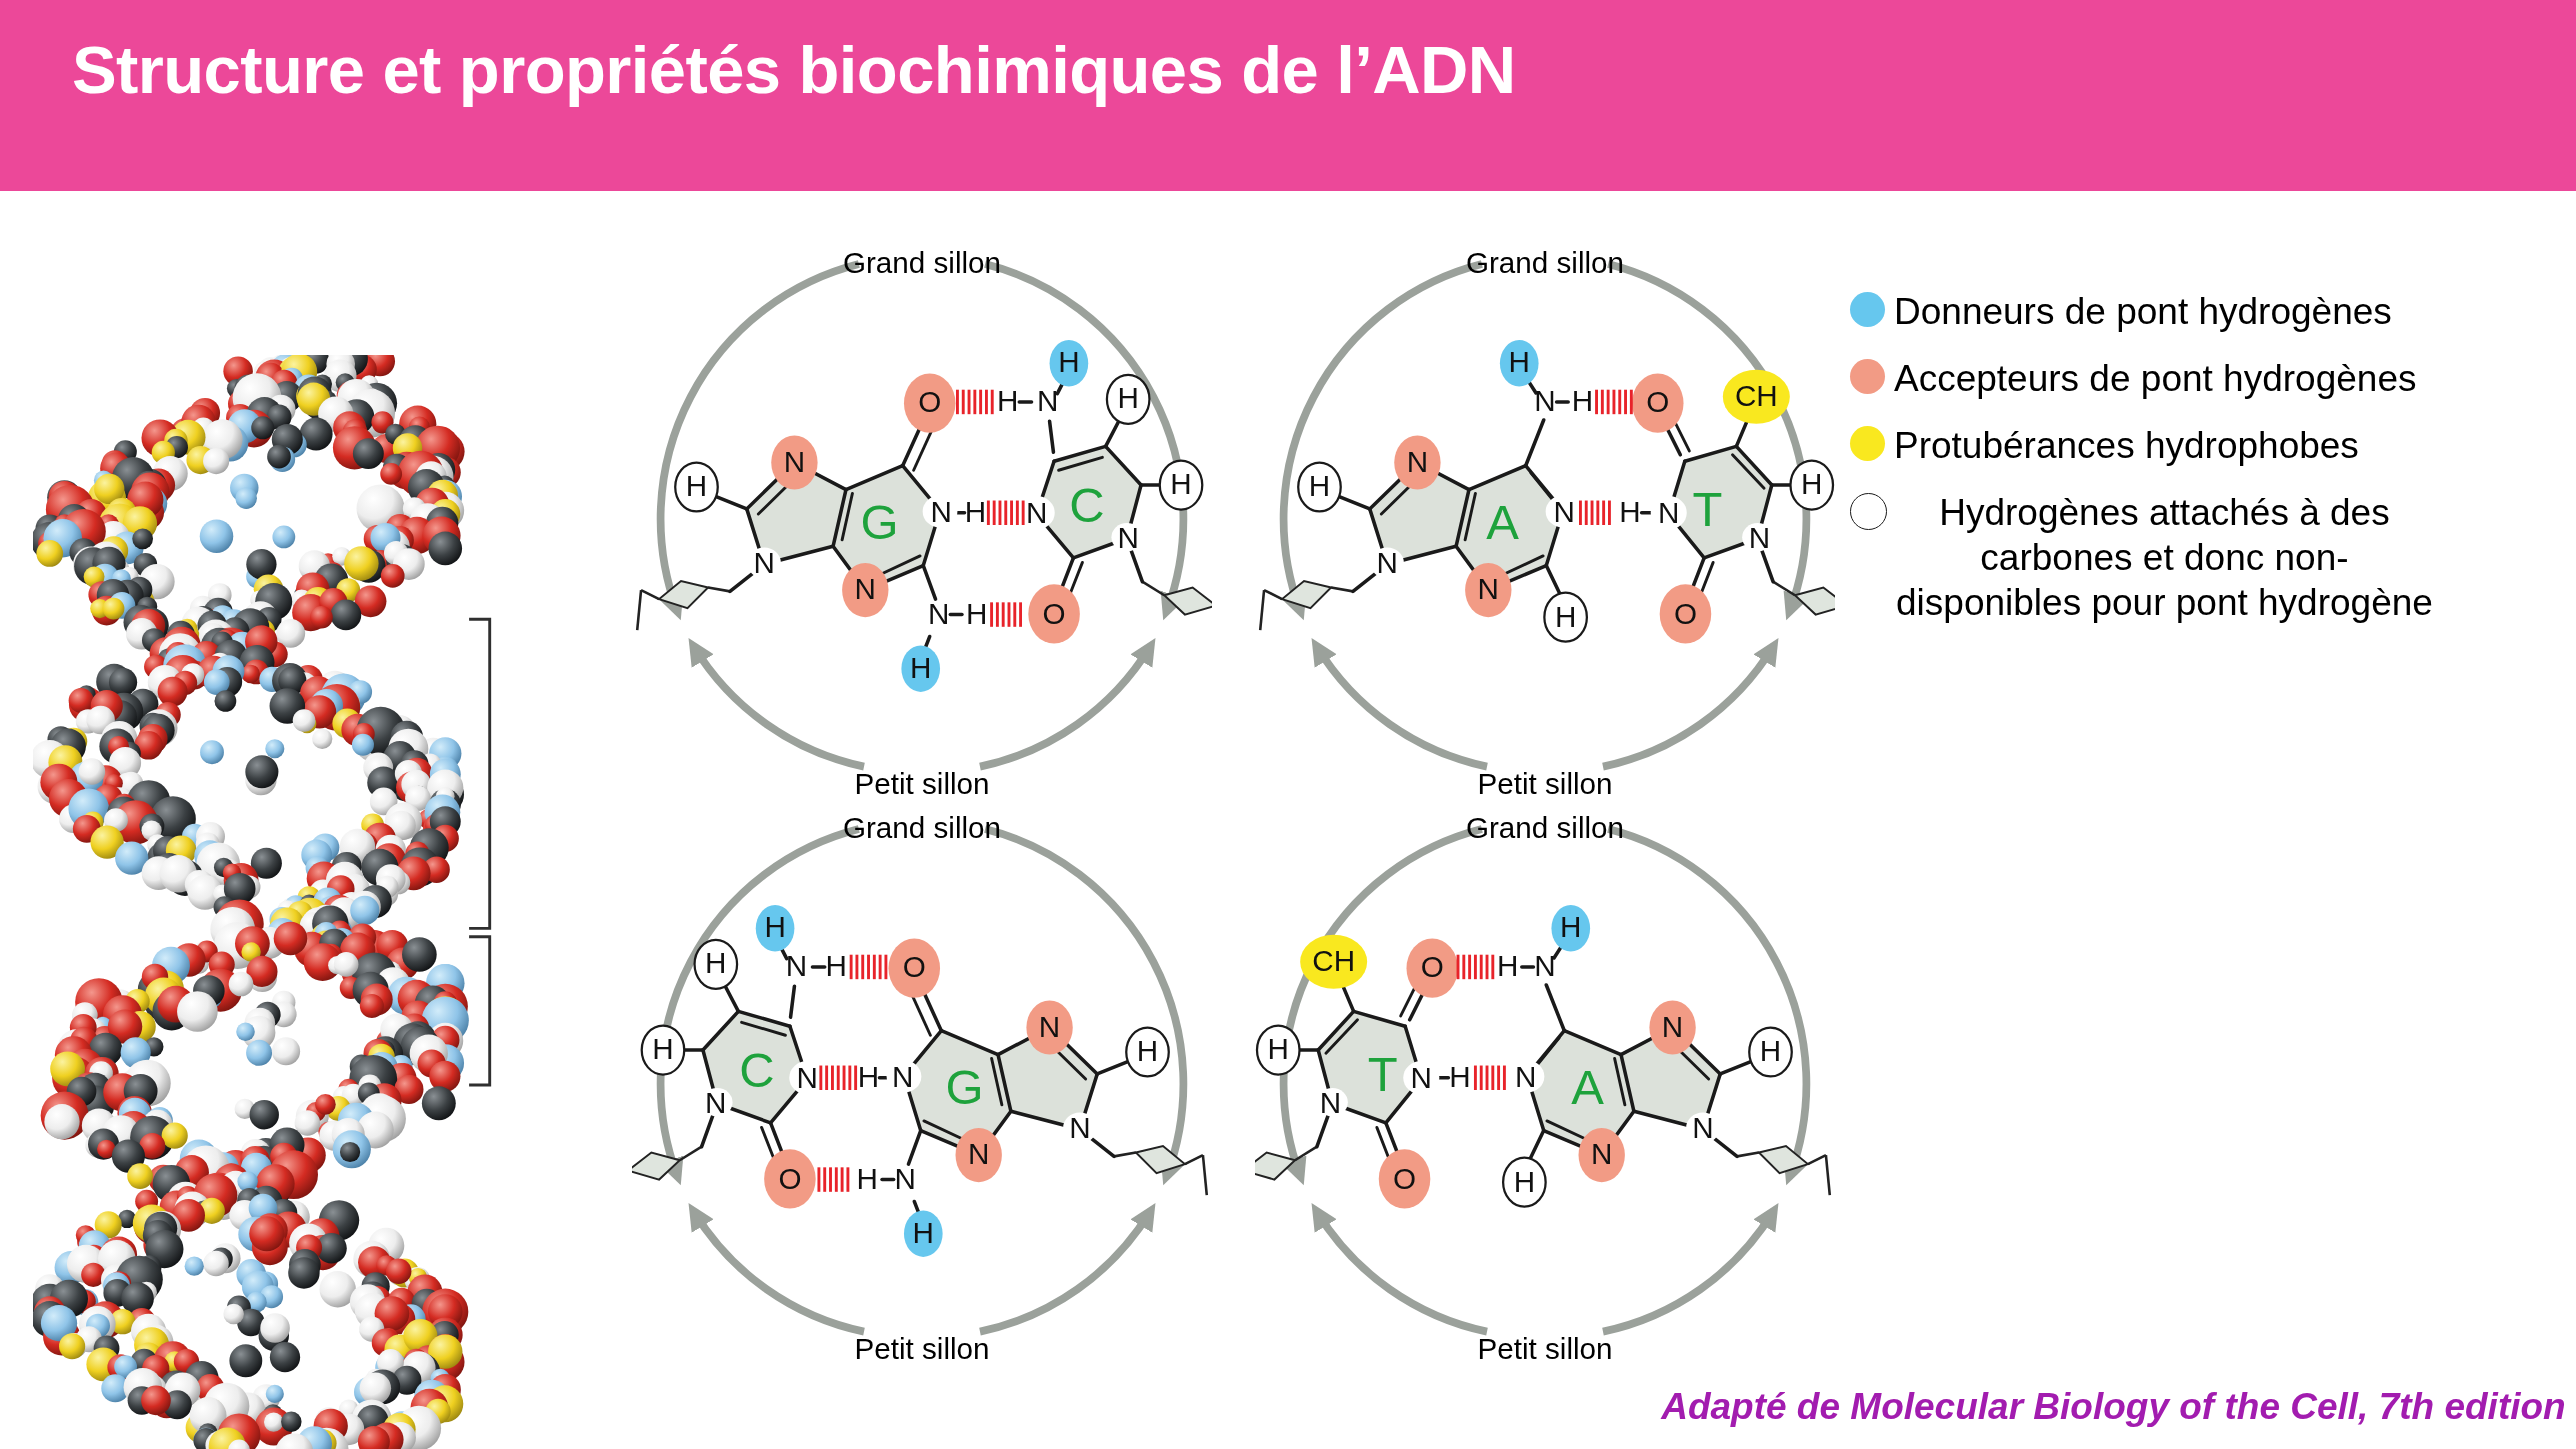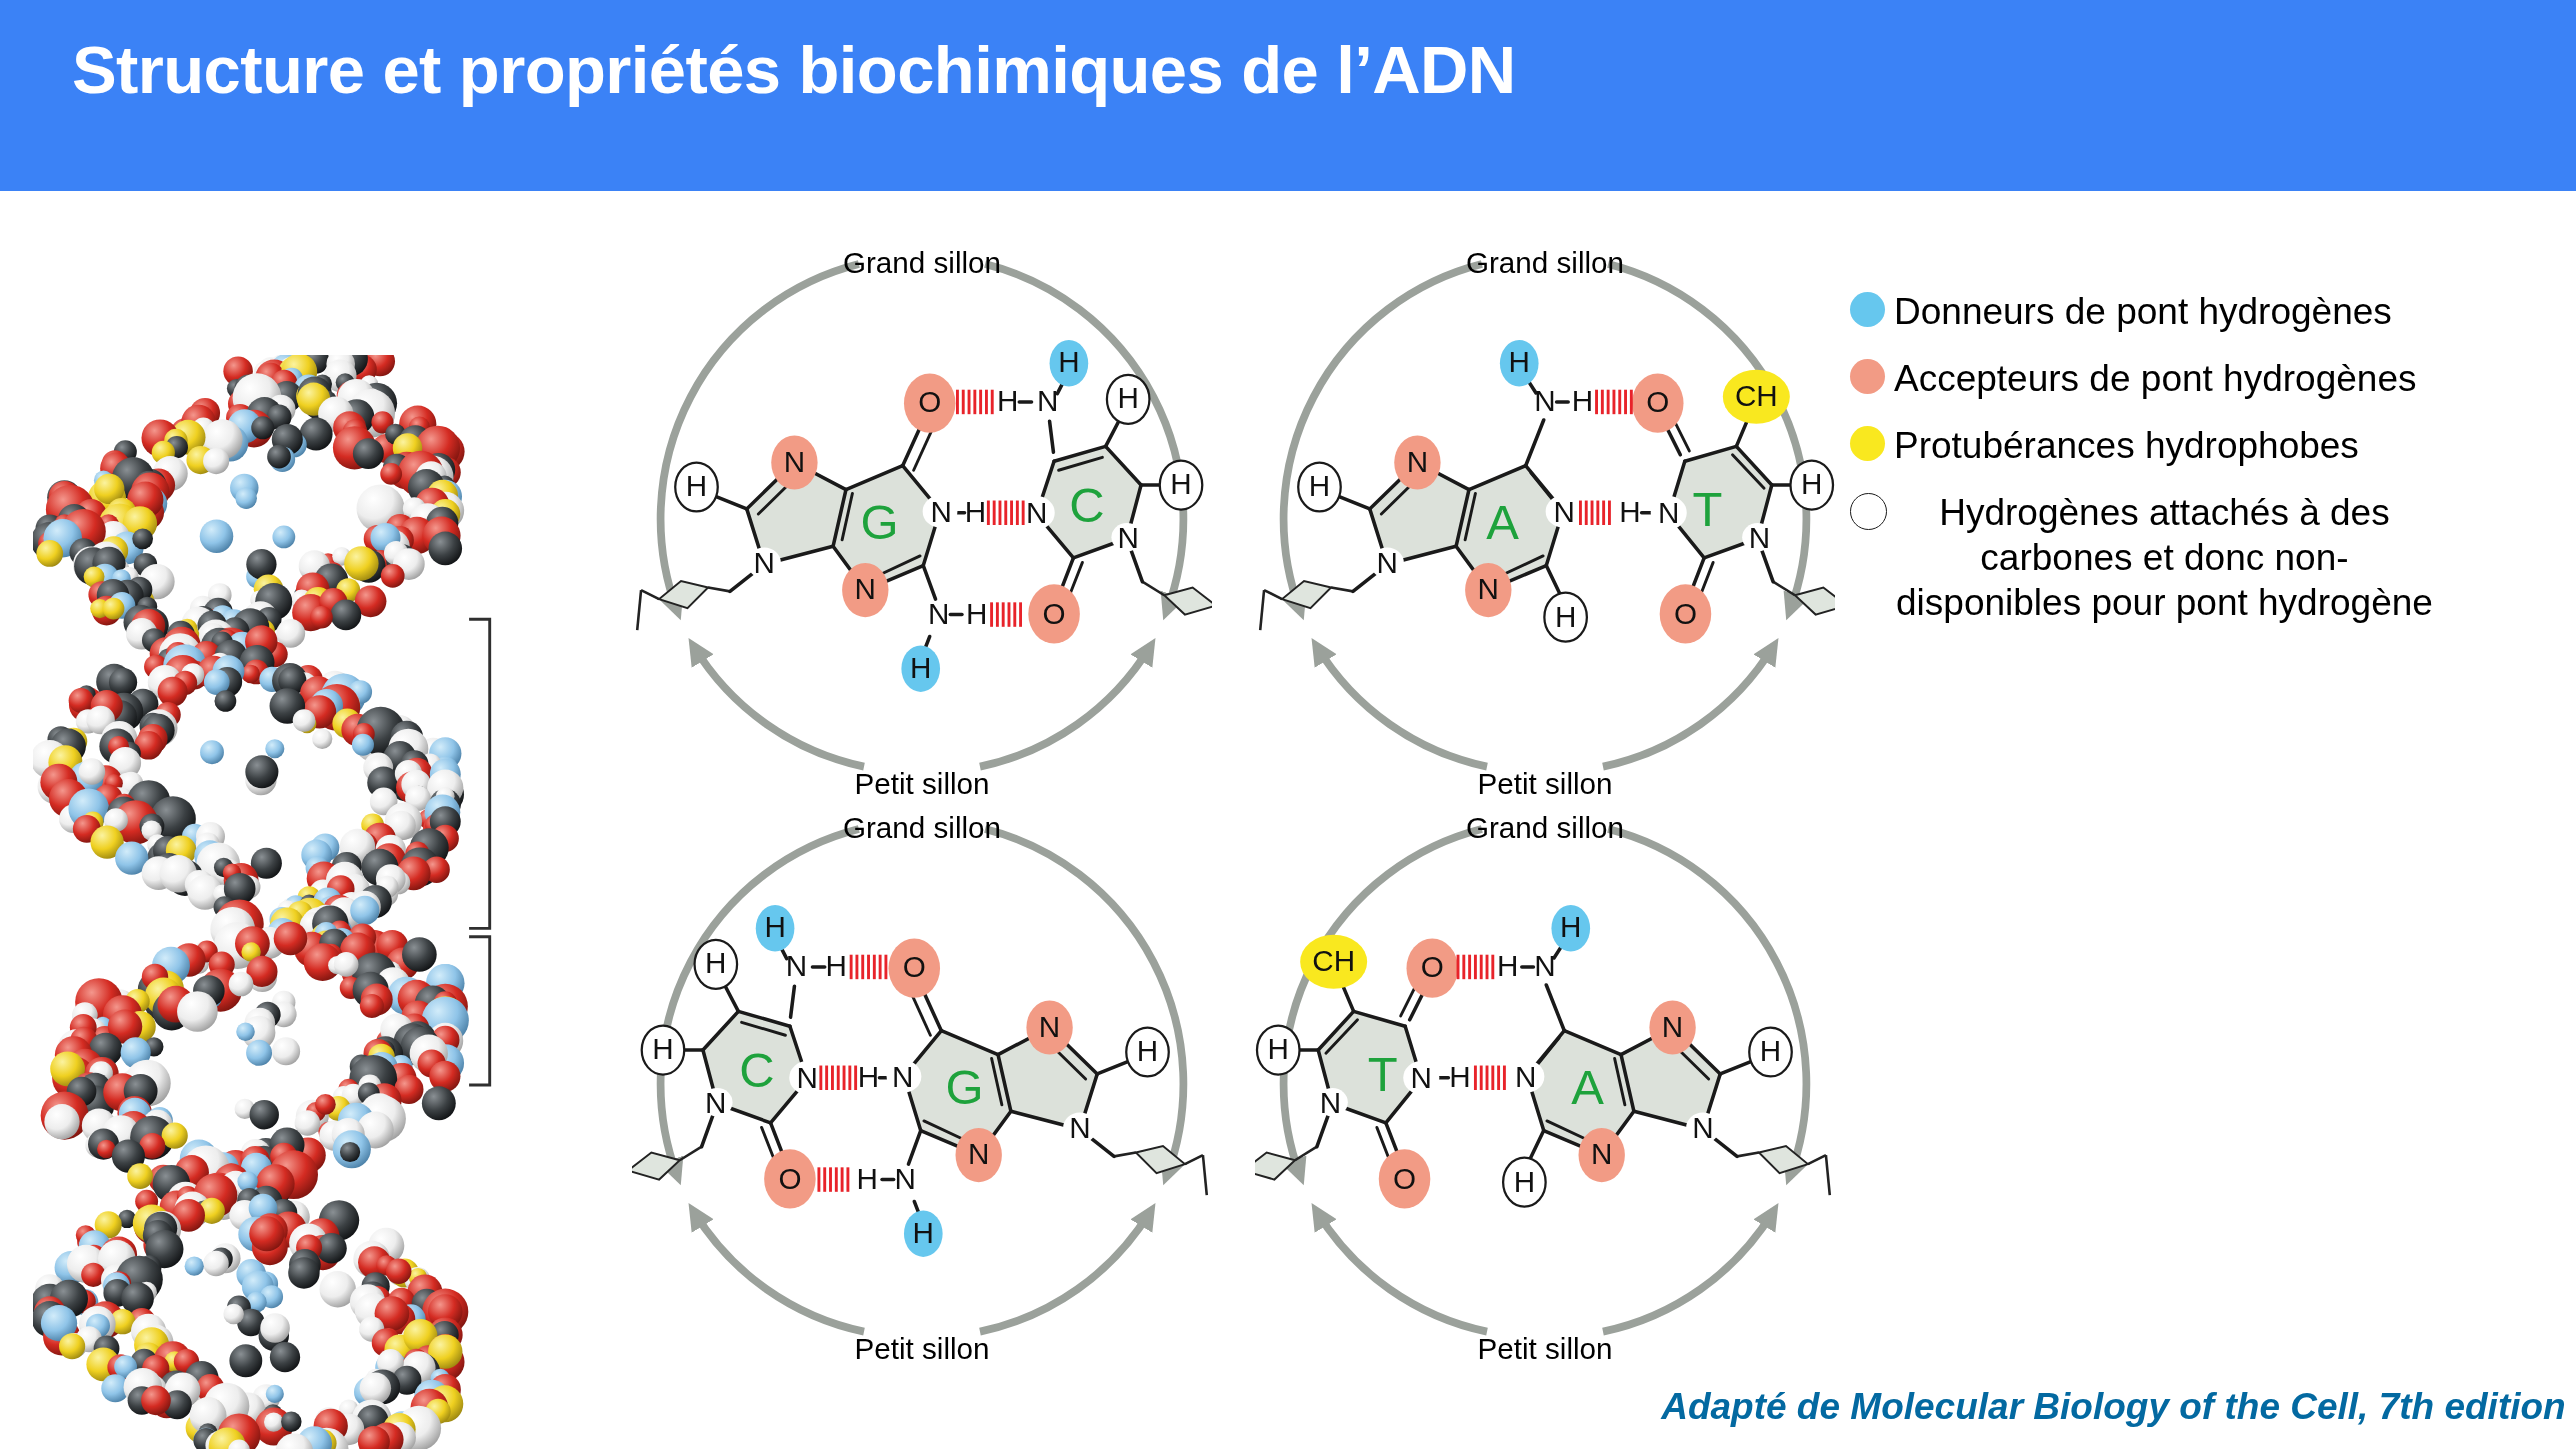--- a/index.html
+++ b/index.html
@@ -20,21 +20,21 @@
   #panel-0{left:632px;top:237px;}
   #panel-1{left:1255px;top:237px;}
   #panel-2{left:632px;top:802px;}
   #panel-3{left:1255px;top:802px;}
   #helix{position:absolute;left:33px;top:355px;width:496px;height:1094px;}
 </style>
 </head>
 <body>
 
 <div class="page">
-  <div class="banner" style="background: #3b82f6;">
+  <div class="banner" style="background: #ec4899;">
     <div class="banner-title" style="color: rgb(255, 255, 255);">Structure et propriétés biochimiques de l’ADN</div>
   </div>
 
 
   <div id="helix"><svg viewBox="0 0 770 1698" width="496" height="1094">
         <defs>
           <radialGradient id="hg0" cx="35%" cy="30%" r="75%">
             <stop offset="0%" stop-color="#F4978D"></stop>
             <stop offset="55%" stop-color="#D42B22"></stop>
             <stop offset="100%" stop-color="#7E150F"></stop>
@@ -1493,15 +1493,15 @@
     <div class="legend-row">
       <div class="swatch" style="background: rgb(255, 255, 255); border: 1.9px solid rgb(26, 26, 26);"></div>
       <div class="legend-text">
         <span>Hydrogènes attachés à des</span>
         <span>carbones et donc non-</span>
         <span>disponibles pour pont hydrogène</span>
       </div>
     </div>
   </div>
 
-  <div class="attribution" style="color: #0369a1;">Adapté de Molecular Biology of the Cell, 7th edition</div>
+  <div class="attribution" style="color: #a21caf;">Adapté de Molecular Biology of the Cell, 7th edition</div>
 </div>
 
 
 </body></html>

